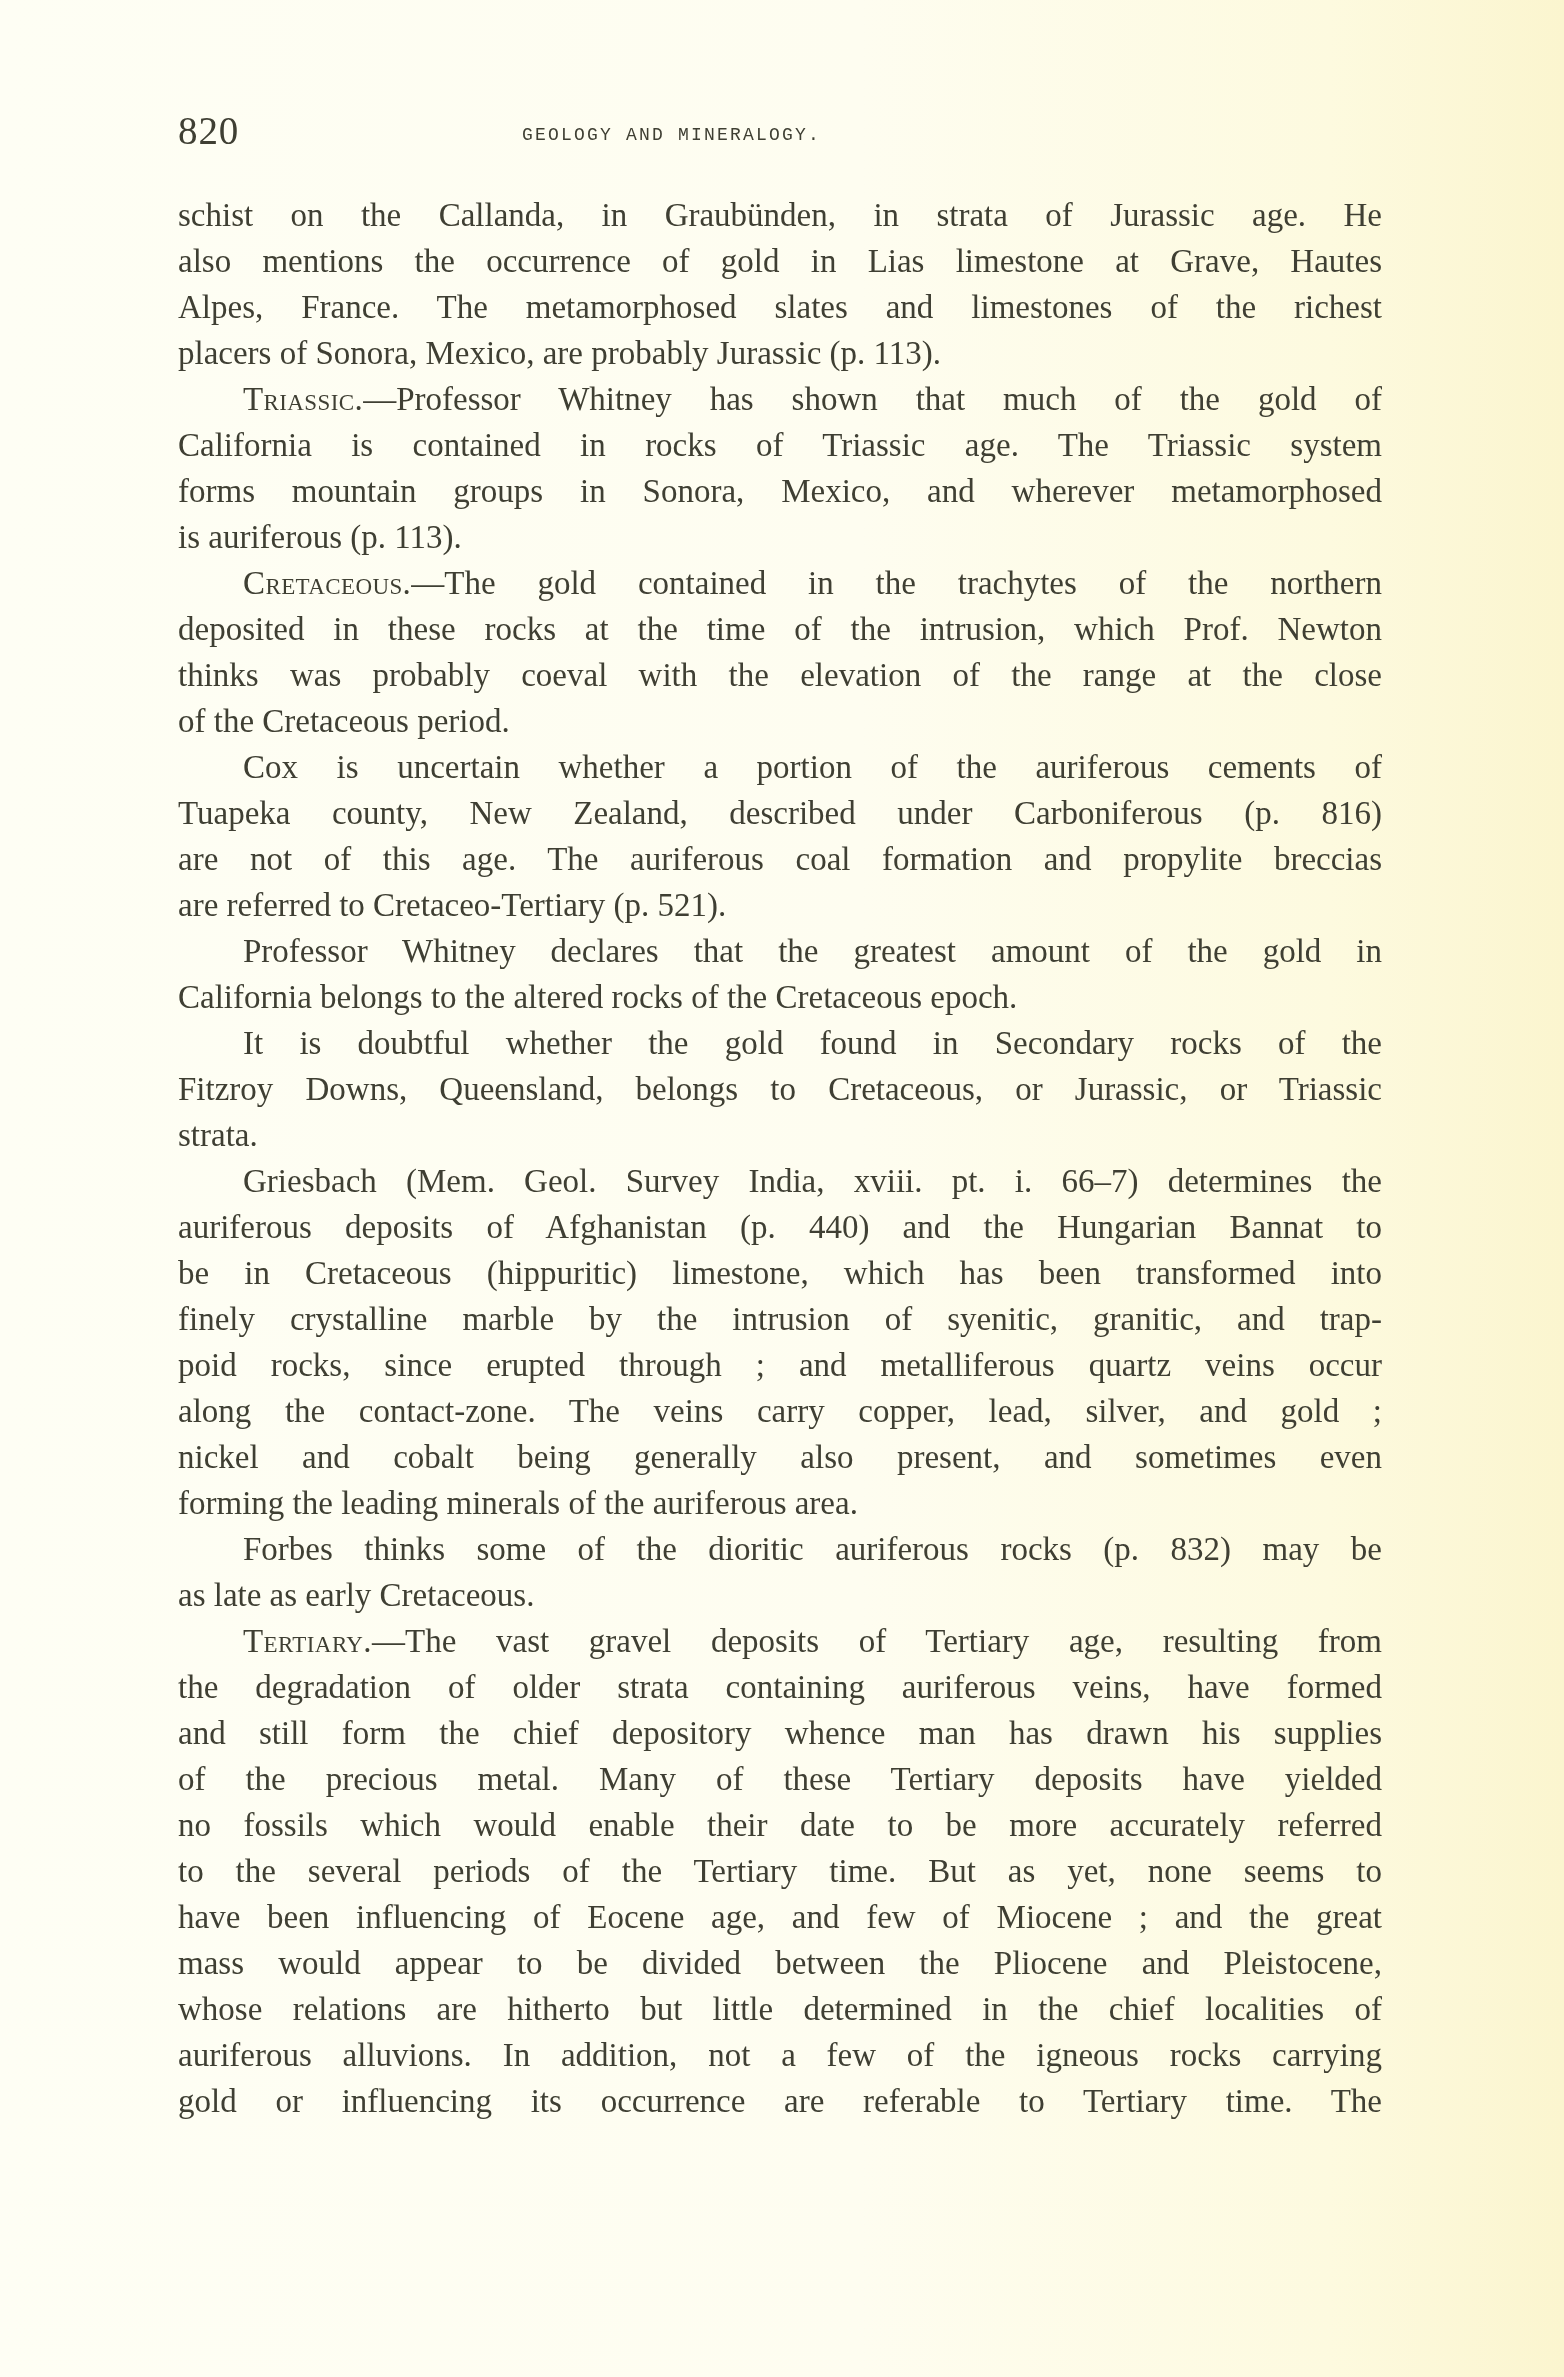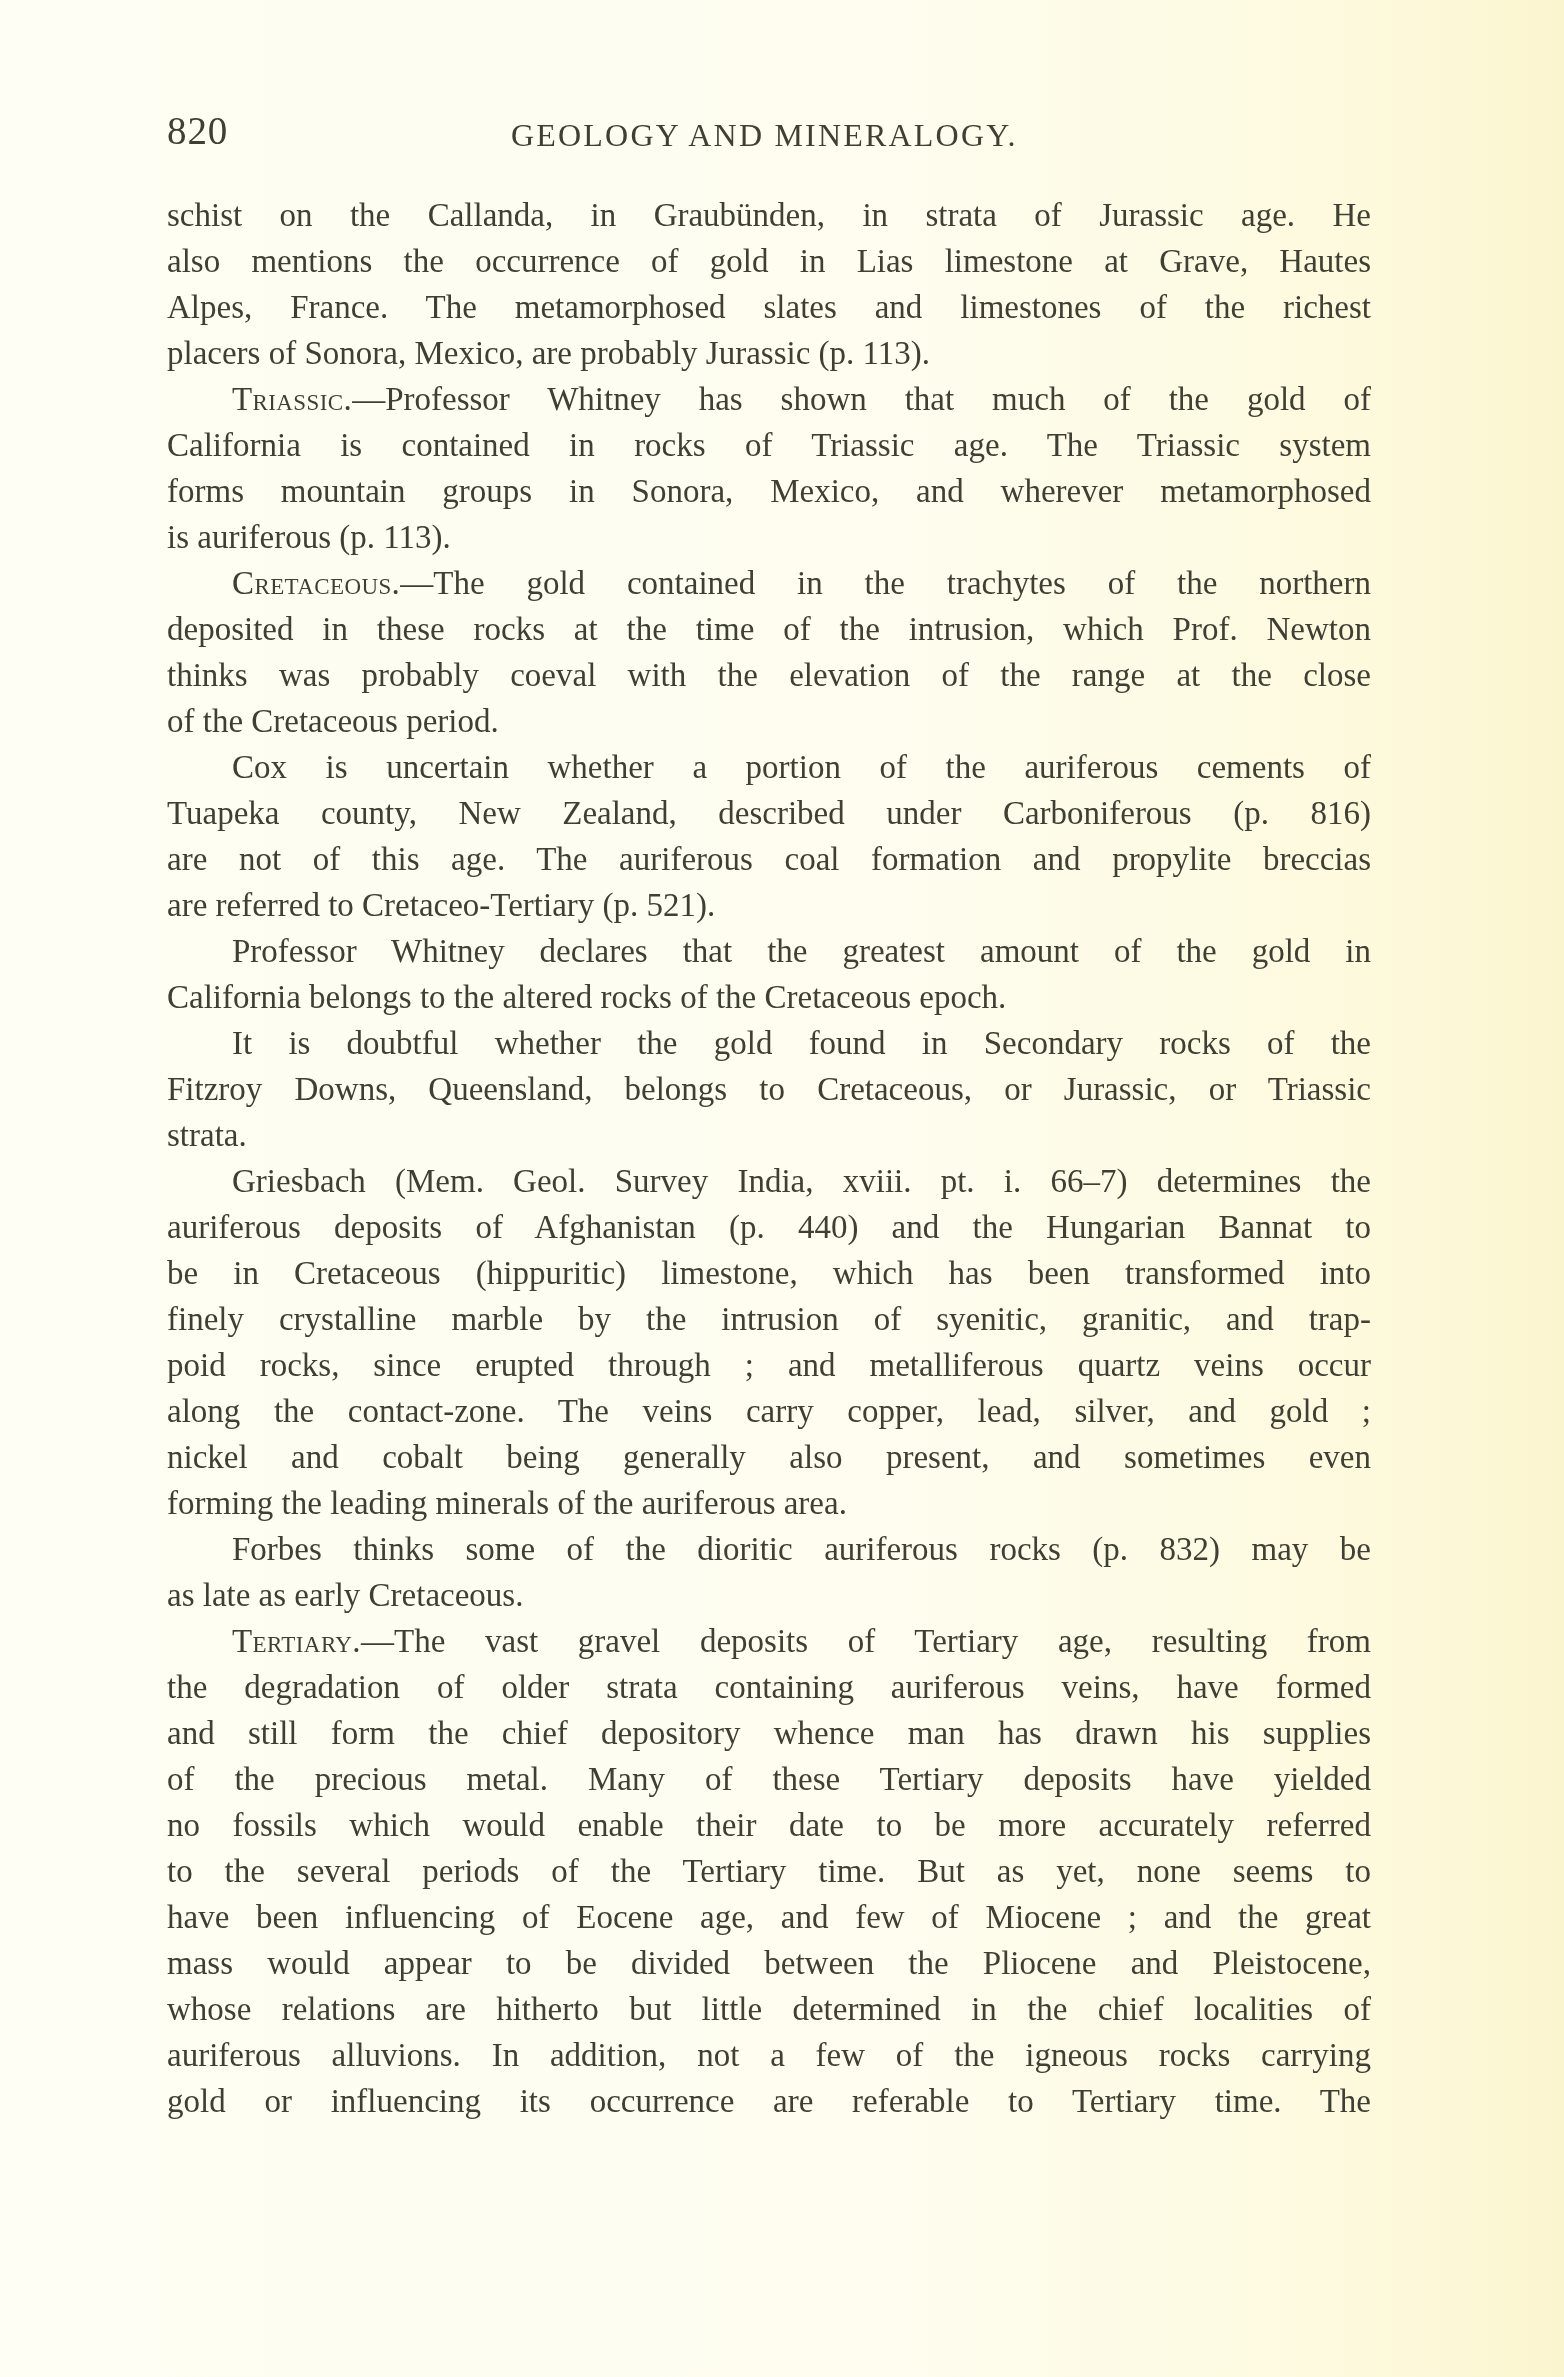--- a/index.html
+++ b/index.html
@@ -3,31 +3,31 @@
 <meta charset="utf-8">
 <style>
   html, body { margin: 0; padding: 0; }
   body {
     width: 1565px; height: 2377px; overflow: hidden;
     background: linear-gradient(90deg, #fefef4 0%, #fefdf0 55%, #fdfadf 85%, #fbf5cf 100%);
     position: relative;
     font-family: "Liberation Serif", "DejaVu Serif", serif;
     color: #3f3f33;
   }
-  .page { position: absolute; left: 0; top: 0; width: 1510px; height: 2377px; }
+  .page { position: absolute; left: 11px; top: 0; width: 1510px; height: 2377px; }
   .running-head {
     position: absolute; left: 167px; top: 104px; width: 1204px; height: 54px;
   }
   .page-number {
     position: absolute; left: 0; top: 0;
     font-size: 39px; line-height: 54px; letter-spacing: 0.9px;
   }
   .running-title {
     position: absolute; left: 344px; top: 3.6px;
-    font-size: 32px; line-height: 54px; letter-spacing: 2.2px;
+    font-size: 18px; line-height: 54px; letter-spacing: 2.2px; font-family: Liberation Mono, monospace;
   }
   .body-text {
     position: absolute; left: 167px; top: 192px; width: 1204px;
   }
   .line {
     display: block; height: 46px; line-height: 46px;
     font-size: 33px; white-space: nowrap;
     text-align: justify; text-align-last: justify;
     overflow: visible;
   }

